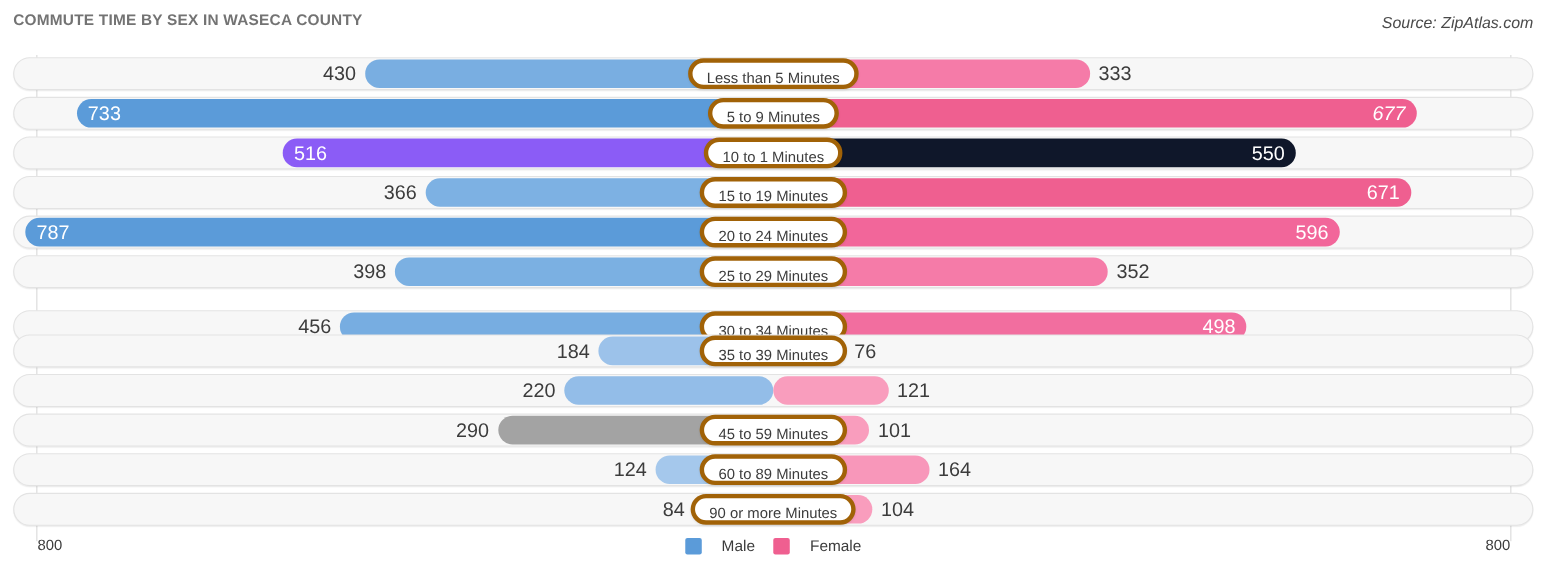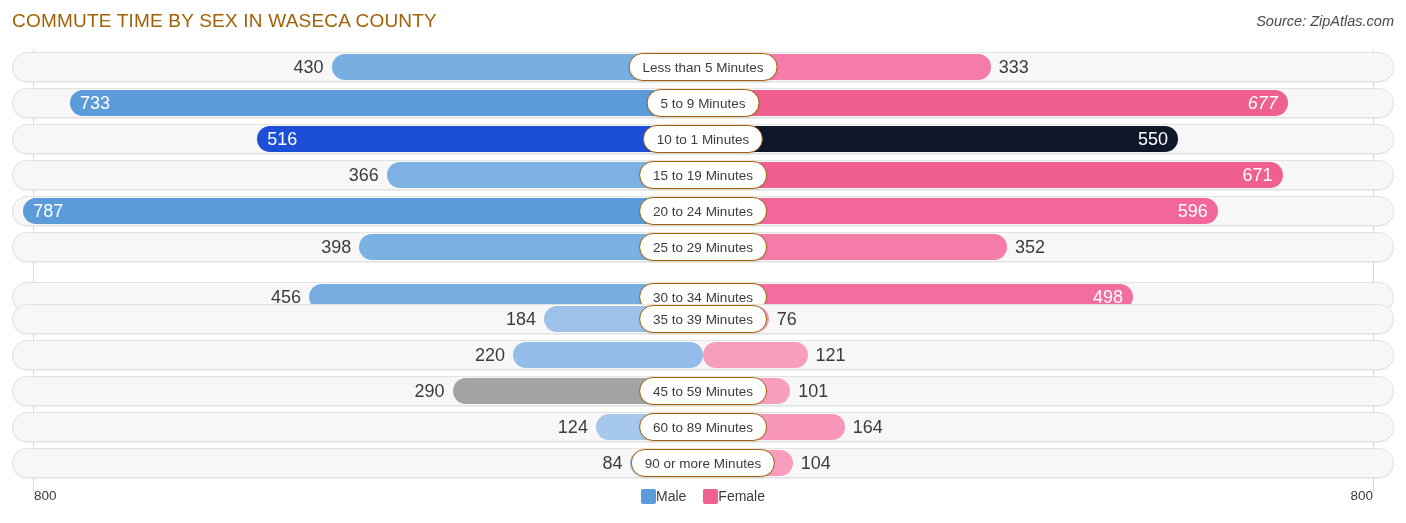--- a/index.html
+++ b/index.html
@@ -10,22 +10,22 @@
     color:#3c3c3c;
     overflow:hidden;
     position:relative;
   }
   .chart-root{position:relative;width:1406px;height:523px;}
 
   
   .header{position:absolute;left:0;top:0;width:1406px;height:46px;}
   .chart-title{
     position:absolute;left:12px;top:10px;
-    font-size:19px;letter-spacing:.2px;
-    color:#a16207;font-weight:400;white-space:nowrap;
+    font-size:14px;letter-spacing:.2px;
+    color:#737373;font-weight:700;white-space:nowrap;
   }
   .source-note{
     position:absolute;right:12px;top:13px;
     font-size:14.5px;font-style:italic;color:#4a4a4a;white-space:nowrap;
   }
 
   
   .plot{position:absolute;left:0;top:50px;width:1406px;height:434px;}
 
   .gridline{
@@ -66,41 +66,41 @@
   .bar.male  .bar-val.inside{left:10px;}
   .bar.male  .bar-val.outside{right:100%;margin-right:8px;}
   .bar.female .bar-val.inside{right:10px;}
   .bar.female .bar-val.outside{left:100%;margin-left:8px;}
 
   
   .center-label{
     position:absolute;top:1px;height:28px;line-height:28px;
     left:50%;transform:translateX(-50%);
     background:#ffffff;
-    border:1px solid #a16207;
+    border:4px solid #a16207;
     border-radius:14px;
     padding:0 13px;
     font-size:13.5px;color:#3c3c3c;
     white-space:nowrap;
     box-shadow:0 1px 2px rgba(0,0,0,.10);
     box-sizing:border-box;
   }
 
   
   .footer{position:absolute;left:0;top:484px;width:1406px;height:39px;}
   .axis-end{
     position:absolute;top:4px;font-size:13.5px;color:#3c3c3c;
   }
   .axis-end.left{left:34px;}
   .axis-end.right{right:33px;}
   .legend{
     position:absolute;left:50%;transform:translateX(-50%);top:4px;
     display:flex;align-items:center;gap:17px;
   }
-  .legend-item{display:flex;align-items:center;gap:0;}
+  .legend-item{display:flex;align-items:center;gap:18px;}
   .legend-swatch{width:15px;height:15px;border-radius:2px;display:block;}
   .legend-text{font-size:14px;color:#3c3c3c;}
 </style>
 </head>
 <body>
 
 <div class="chart-root">
 
   <div class="header">
     <div class="chart-title">COMMUTE TIME BY SEX IN WASECA COUNTY</div>
@@ -125,21 +125,21 @@
         <div class="bar male" style="width: 633.129px; background: rgb(91, 155, 217);">
           <span class="bar-val inside">733</span>
         </div>
         <div class="bar female" style="width: 584.759px; background: rgb(239, 95, 144); font-style: italic;">
           <span class="bar-val inside">677</span>
         </div>
         <div class="center-label">5 to 9 Minutes</div>
       </div>
       <div class="row" style="top: 74px;">
         <div class="track"></div>
-        <div class="bar male" style="width: 445.695px; background: #1d4ed8;">
+        <div class="bar male" style="width: 445.695px; background: #8b5cf6;">
           <span class="bar-val inside">516</span>
         </div>
         <div class="bar female" style="width: 475.062px; background: #0f172a;">
           <span class="bar-val inside">550</span>
         </div>
         <div class="center-label">10 to 1 Minutes</div>
       </div>
       <div class="row" style="top: 110px;">
         <div class="track"></div>
         <div class="bar male" style="width: 316.132px; background: rgb(125, 177, 227);">

